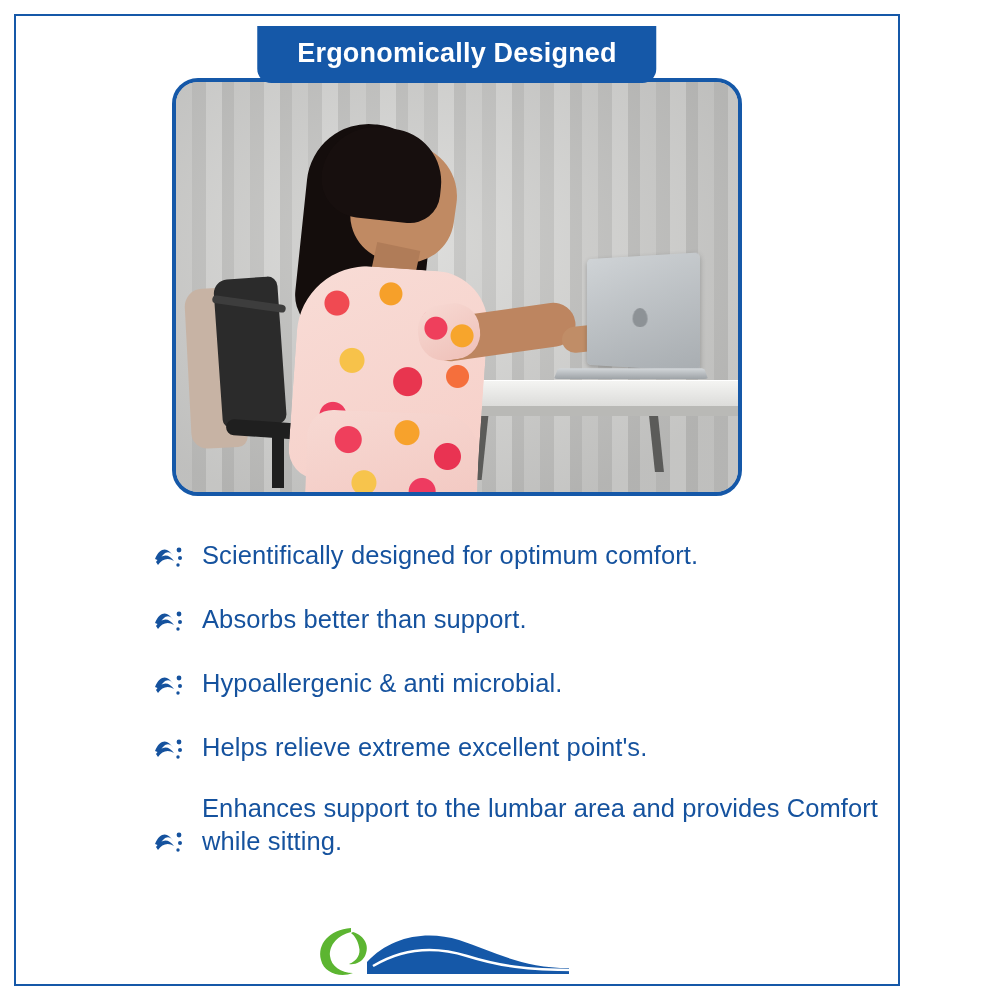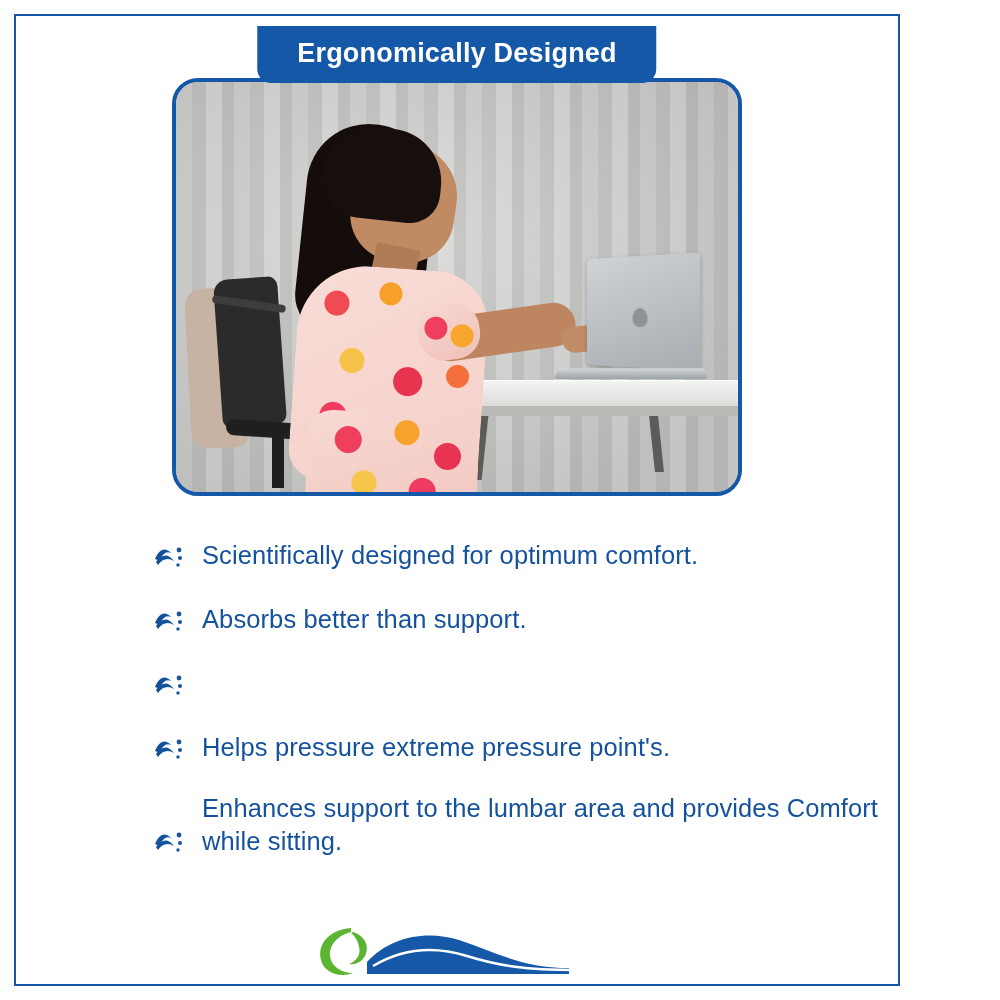--- a/index.html
+++ b/index.html
@@ -346,33 +346,34 @@
     <div class="bullet-row">
       <span class="bullet-icon">
         <svg viewBox="0 0 34 34" width="34" height="34" aria-hidden="true">
           <path d="M3 21 C8 9, 16 9, 21 18 C18 12, 11 13, 8 23 Z" fill="#15529e"></path>
           <path d="M4 24 C10 15, 17 16, 22 23 C16 19, 10 21, 6 27 Z" fill="#15529e"></path>
           <circle cx="27" cy="12" r="2.4" fill="#15529e"></circle>
           <circle cx="28" cy="20" r="2" fill="#15529e"></circle>
           <circle cx="26" cy="27" r="1.7" fill="#15529e"></circle>
         </svg>
       </span>
-    </div>
-
-    <div class="bullet-row">
-      <span class="bullet-icon">
-        <svg viewBox="0 0 34 34" width="34" height="34" aria-hidden="true">
-          <path d="M3 21 C8 9, 16 9, 21 18 C18 12, 11 13, 8 23 Z" fill="#15529e"></path>
-          <path d="M4 24 C10 15, 17 16, 22 23 C16 19, 10 21, 6 27 Z" fill="#15529e"></path>
-          <circle cx="27" cy="12" r="2.4" fill="#15529e"></circle>
-          <circle cx="28" cy="20" r="2" fill="#15529e"></circle>
-          <circle cx="26" cy="27" r="1.7" fill="#15529e"></circle>
-        </svg>
-      </span>
-      <span class="bullet-text">Helps pressure extreme pressure point's.</span>
+      <span class="bullet-text">Hypoallergenic &amp; anti microbial.</span>
+    </div>
+
+    <div class="bullet-row">
+      <span class="bullet-icon">
+        <svg viewBox="0 0 34 34" width="34" height="34" aria-hidden="true">
+          <path d="M3 21 C8 9, 16 9, 21 18 C18 12, 11 13, 8 23 Z" fill="#15529e"></path>
+          <path d="M4 24 C10 15, 17 16, 22 23 C16 19, 10 21, 6 27 Z" fill="#15529e"></path>
+          <circle cx="27" cy="12" r="2.4" fill="#15529e"></circle>
+          <circle cx="28" cy="20" r="2" fill="#15529e"></circle>
+          <circle cx="26" cy="27" r="1.7" fill="#15529e"></circle>
+        </svg>
+      </span>
+      <span class="bullet-text">Helps relieve extreme excellent point's.</span>
     </div>
 
 
     <div class="bullet-row">
       <span class="bullet-icon">
         <svg viewBox="0 0 34 34" width="34" height="34" aria-hidden="true">
           <path d="M3 21 C8 9, 16 9, 21 18 C18 12, 11 13, 8 23 Z" fill="#15529e"></path>
           <path d="M4 24 C10 15, 17 16, 22 23 C16 19, 10 21, 6 27 Z" fill="#15529e"></path>
           <circle cx="27" cy="12" r="2.4" fill="#15529e"></circle>
           <circle cx="28" cy="20" r="2" fill="#15529e"></circle>

